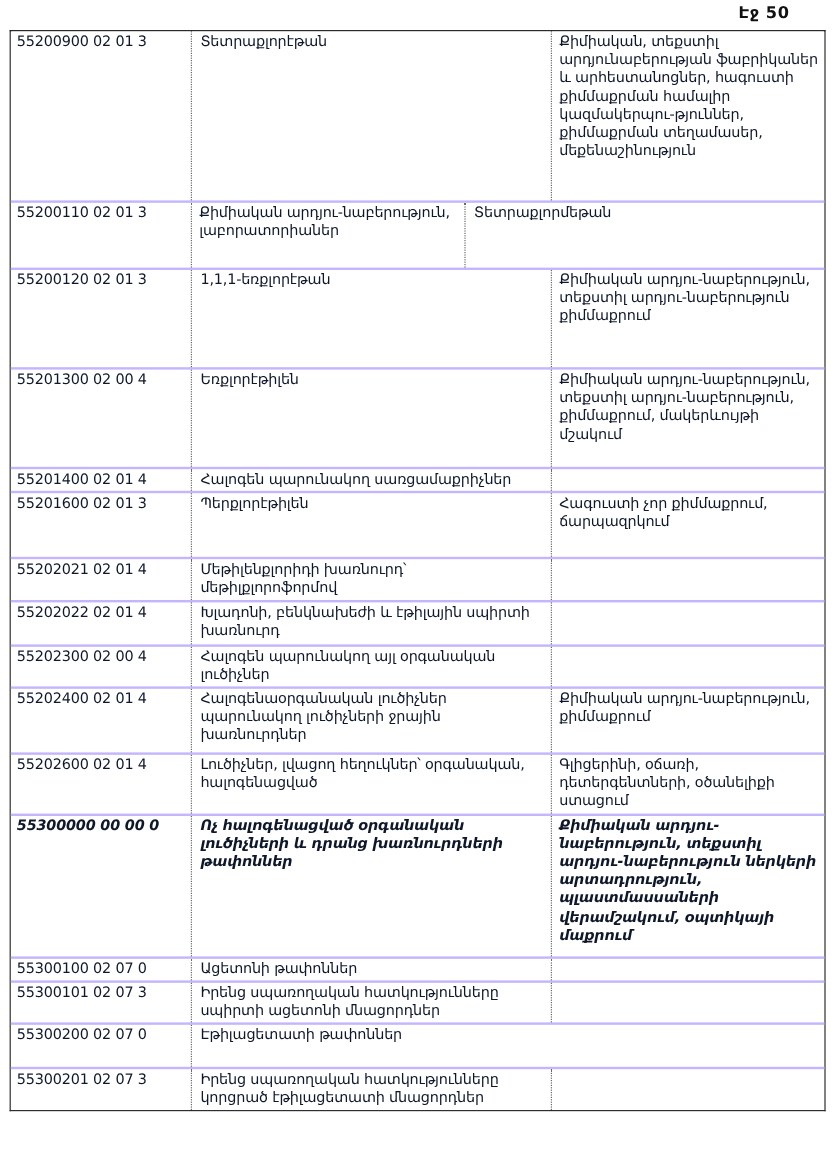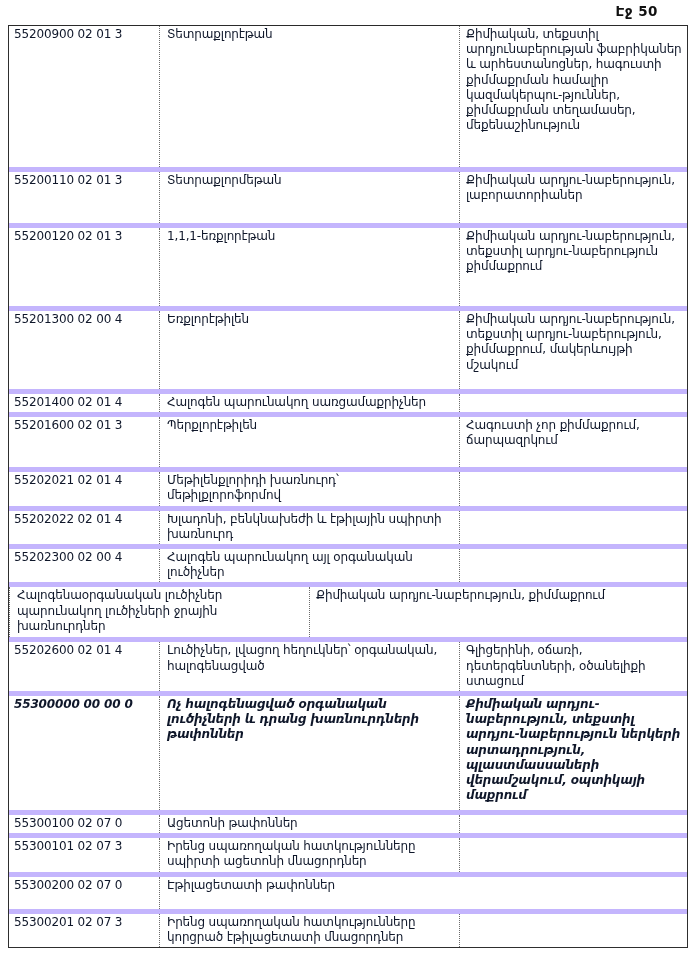--- a/index.html
+++ b/index.html
@@ -13,21 +13,21 @@
     position:absolute;top:3px;right:38px;
     font-size:13.5px;font-weight:bold;letter-spacing:0.5px;color:#111;margin-left:24px;
   }
   .doc-table{
     position:absolute;left:8px;top:25px;width:680px;
     border:1px solid #2e2e2e;border-top:1.5px solid #2a2a2a;
     box-sizing:border-box;background:#fff;
   }
   .row{
     display:flex;align-items:stretch;box-sizing:border-box;
-    border-top:5px solid #c4b5fd;
+    border-top:2px solid #c4b5fd;
   }
   .row:first-child{border-top:none;}
   .cell{
     box-sizing:border-box;
     font-size:12px;line-height:15.2px;letter-spacing:-0.15px;
     padding:1px 4px 2px 4px;color:#0f172a;
     word-break:break-word;
   }
   .cell.code{width:150px;flex:0 0 150px;white-space:nowrap;padding-left:5px;}
   .cell.name{width:300px;flex:0 0 300px;border-left:1px dotted #6a6a6a;padding-left:7px;padding-right:10px;}
@@ -60,22 +60,22 @@
 <div class="doc-table">
   <div>
   <div class="row row-0">
     <div class="cell code">55200900 02 01 3</div>
     <div class="cell name">Տետրաքլորէթան</div>
     <div class="cell sources">Քիմիական, տեքստիլ արդյունաբերության ֆաբրիկաներ և արհեստանոցներ, հագուստի քիմմաքրման համալիր կազմակերպու-թյուններ, քիմմաքրման տեղամասեր, մեքենաշինություն</div>
   </div>
 
   <div class="row row-1">
     <div class="cell code">55200110 02 01 3</div>
+    <div class="cell sources">Քիմիական արդյու-նաբերություն, լաբորատորիաներ</div>
     <div class="cell name">Տետրաքլորմեթան</div>
-    <div class="cell sources">Քիմիական արդյու-նաբերություն, լաբորատորիաներ</div>
   </div>
 
   <div class="row row-2">
     <div class="cell code">55200120 02 01 3</div>
     <div class="cell name">1,1,1-եռքլորէթան</div>
     <div class="cell sources">Քիմիական արդյու-նաբերություն, տեքստիլ արդյու-նաբերություն քիմմաքրում</div>
   </div>
 
   <div class="row row-3">
     <div class="cell code">55201300 02 00 4</div>
@@ -108,20 +108,21 @@
     <div class="cell sources"></div>
   </div>
 
   <div class="row row-9">
     <div class="cell code">55202300 02 00 4</div>
     <div class="cell name">Հալոգեն պարունակող այլ օրգանական լուծիչներ</div>
     <div class="cell sources"></div>
   </div>
 
   <div class="row row-10">
+    <div class="cell code">55202400 02 01 4</div>
     <div class="cell name">Հալոգենաօրգանական լուծիչներ պարունակող լուծիչների ջրային խառնուրդներ</div>
     <div class="cell sources">Քիմիական արդյու-նաբերություն, քիմմաքրում</div>
   </div>
 
   <div class="row row-11">
     <div class="cell code">55202600 02 01 4</div>
     <div class="cell name">Լուծիչներ, լվացող հեղուկներ՝ օրգանական, հալոգենացված</div>
     <div class="cell sources">Գլիցերինի, օճառի, դետերգենտների, օծանելիքի ստացում</div>
   </div>
 

